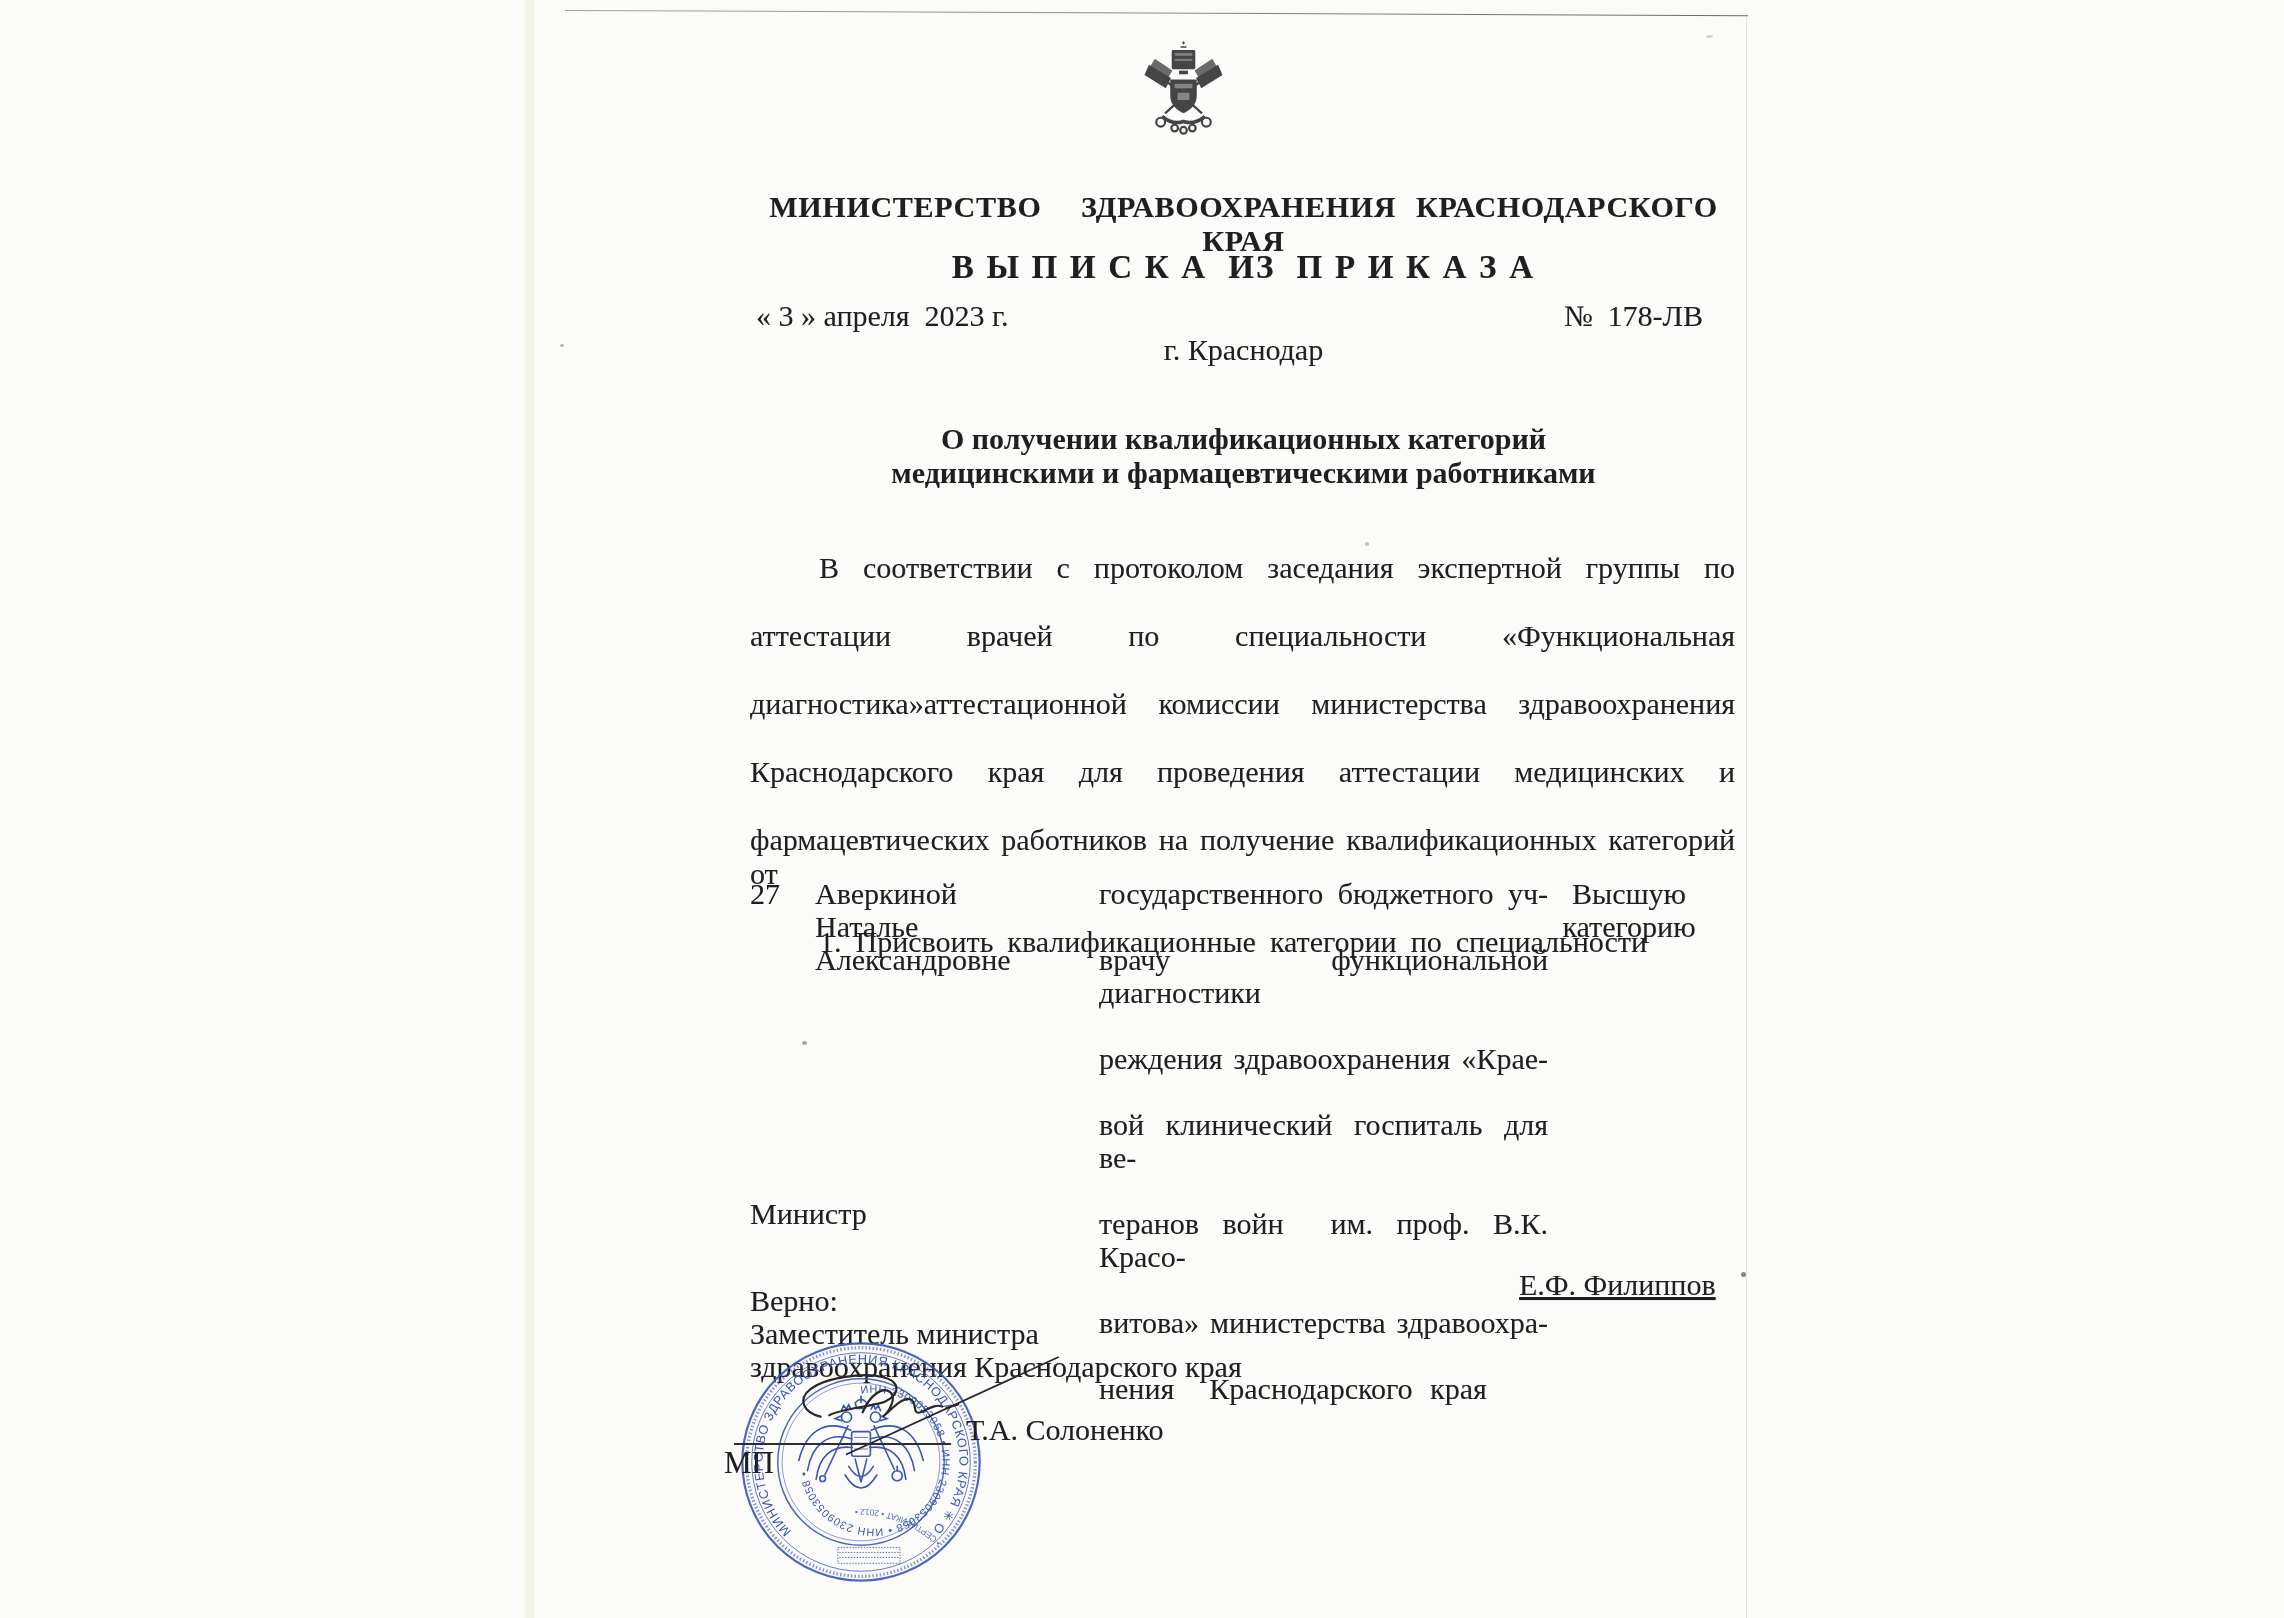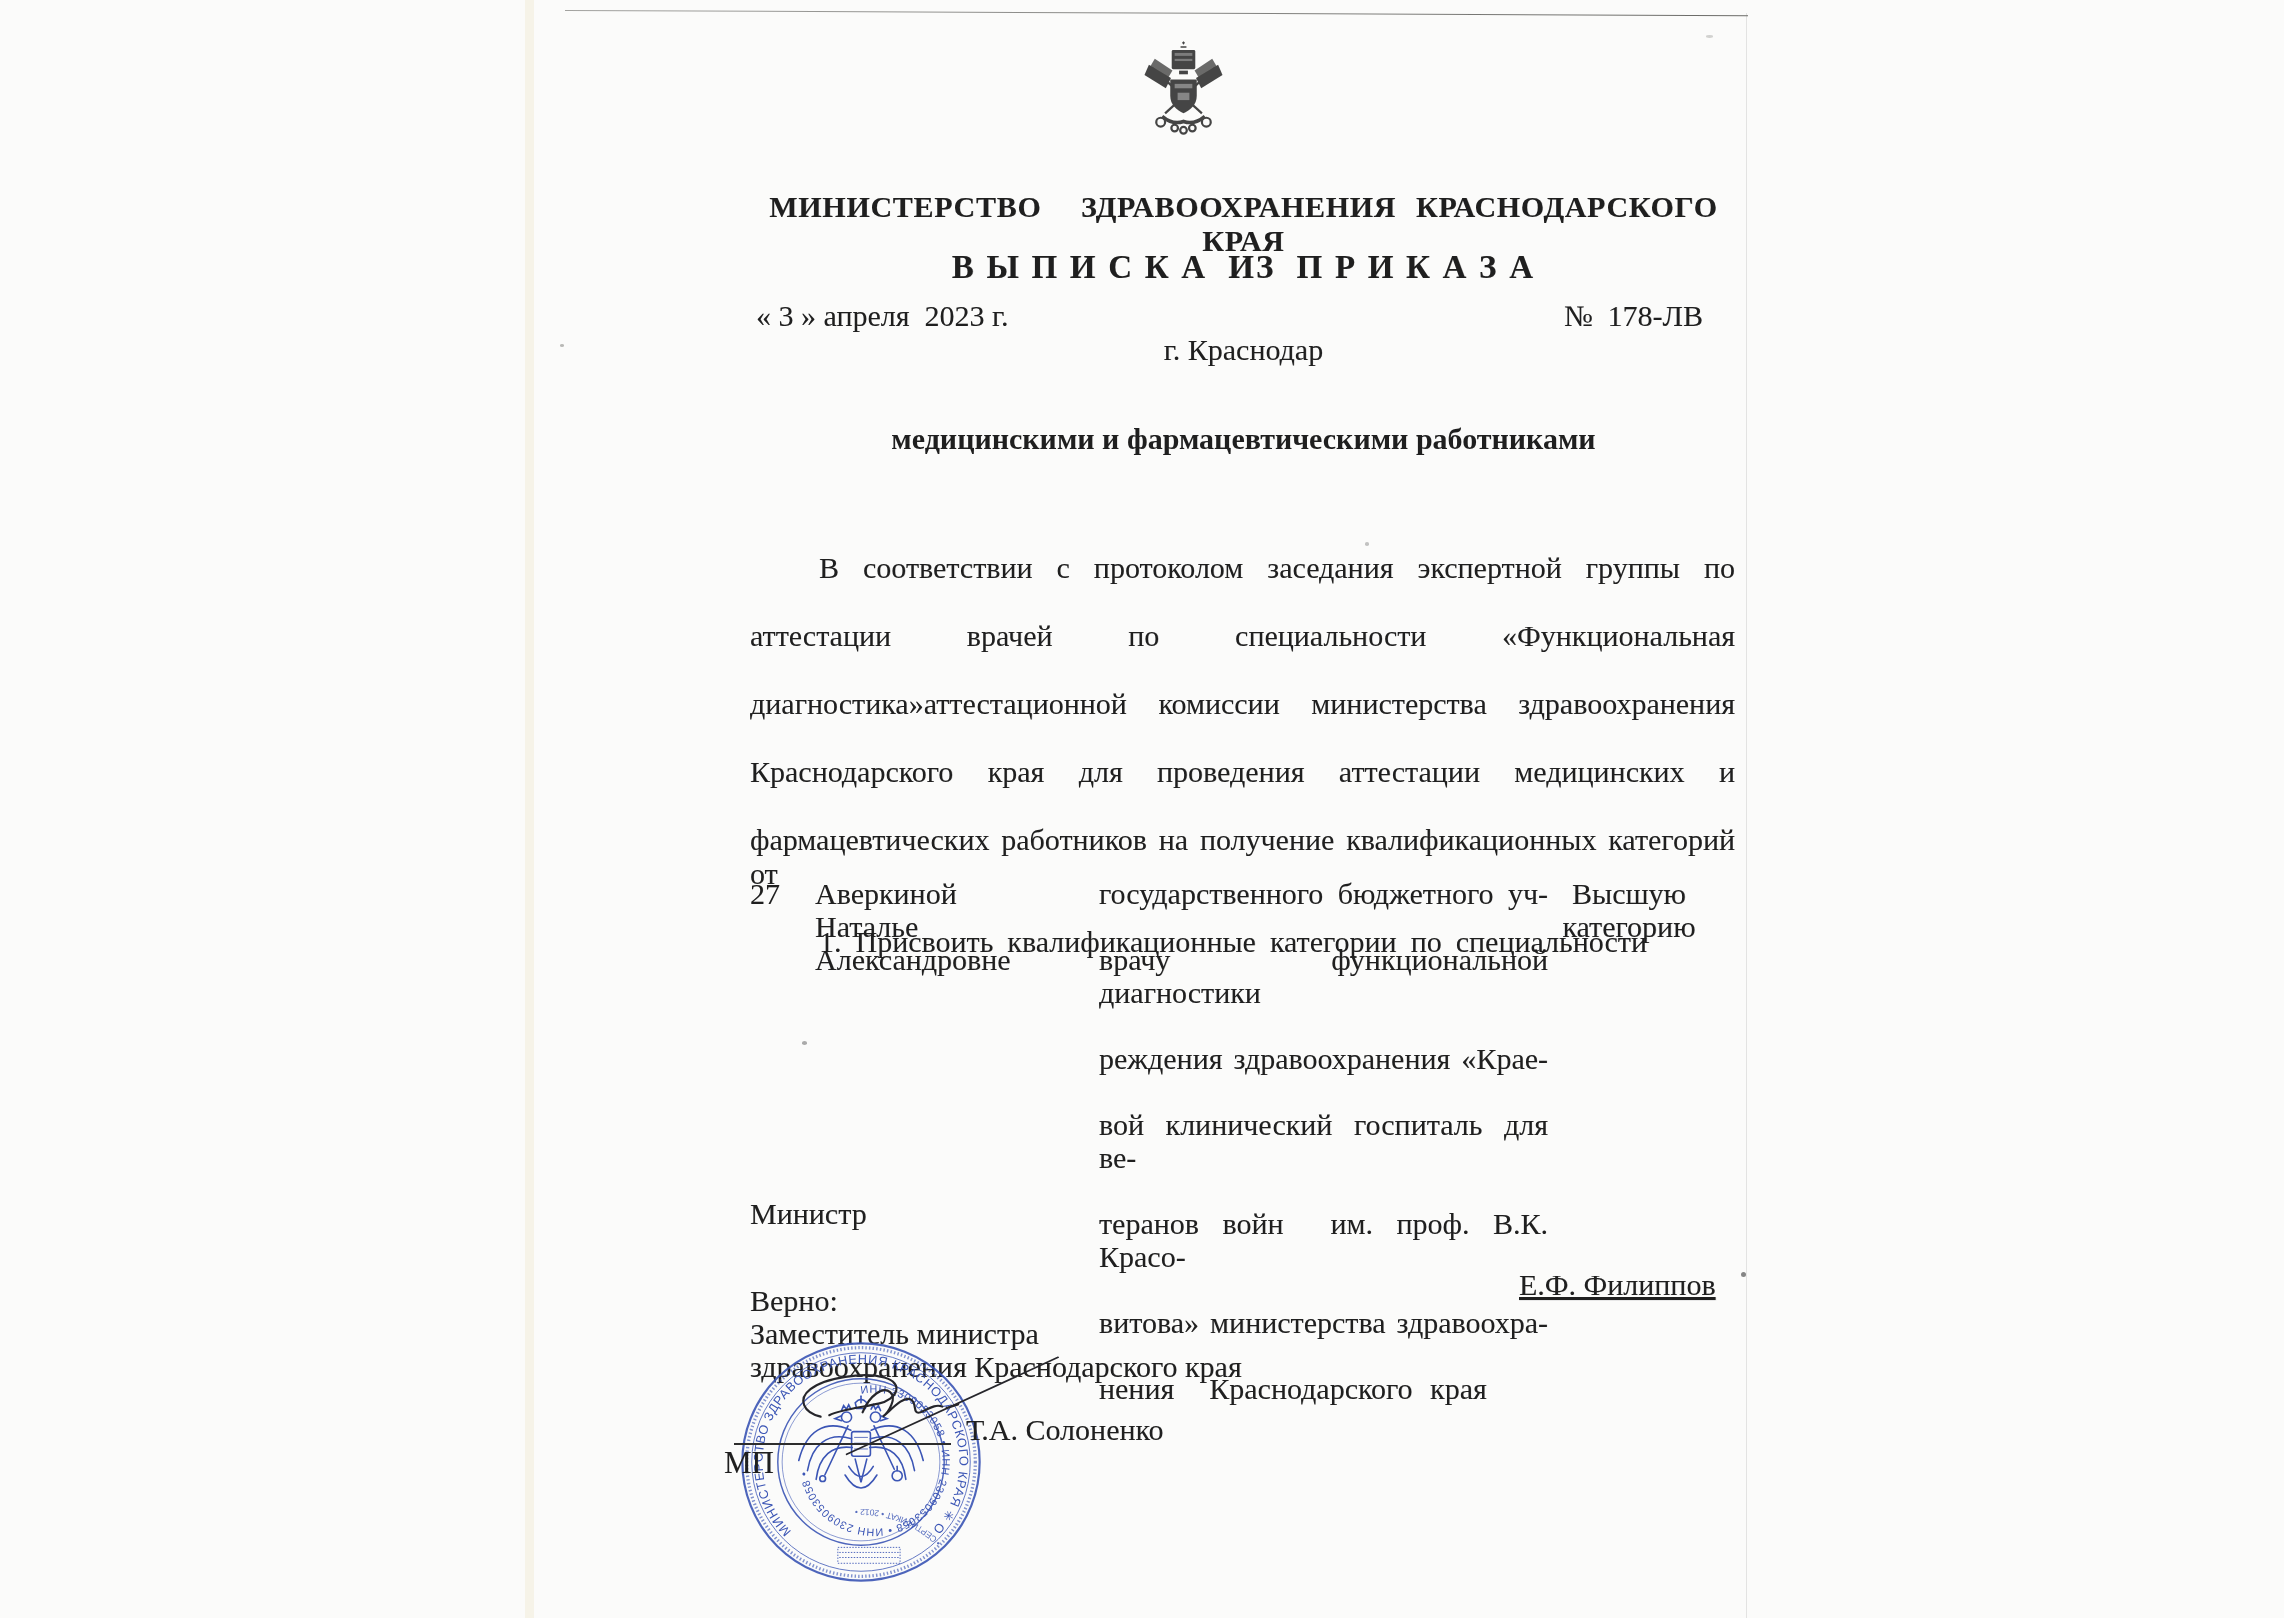--- a/index.html
+++ b/index.html
@@ -96,20 +96,21 @@
   </g>
 </svg>
 
 <div class="abs t ministry-title center pre">МИНИСТЕРСТВО  ЗДРАВООХРАНЕНИЯ КРАСНОДАРСКОГО  КРАЯ</div>
 <div class="abs t doc-type center pre">В Ы П И С К А  ИЗ  П Р И К А З А</div>
 <div class="abs t date-left pre">« 3 » апреля  2023 г.</div>
 <div class="abs t num-right pre">№  178-ЛВ</div>
 <div class="abs t city center">г. Краснодар</div>
 
 <div class="abs subject center">
+  <div>О получении квалификационных категорий</div>
   <div>медицинскими и фармацевтическими работниками</div>
 </div>
 
 <div class="abs t body-block">
   <div class="jline ind">В соответствии с протоколом заседания экспертной группы по</div>
   <div class="jline">аттестации врачей по специальности «Функциональная</div>
   <div class="jline">диагностика»аттестационной комиссии министерства здравоохранения</div>
   <div class="jline">Краснодарского края для проведения аттестации медицинских и</div>
   <div class="jline">фармацевтических работников на получение квалификационных категорий от</div>
   <div class="ind wsp">1. Присвоить  квалификационные  категории  по специальности</div>

